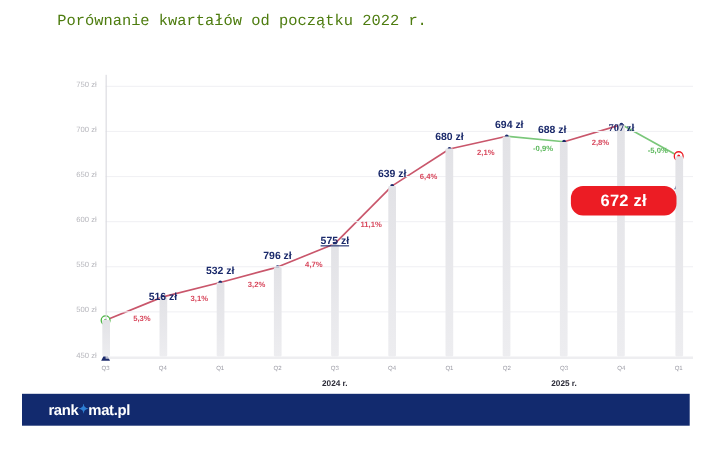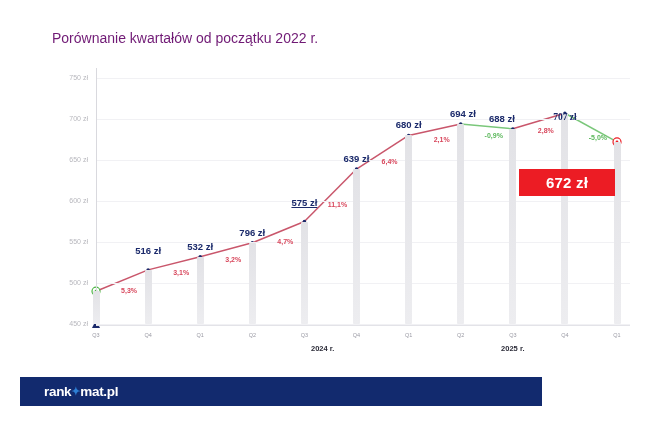--- a/index.html
+++ b/index.html
@@ -12,22 +12,22 @@
   }
   #page{position:absolute;inset:0;background:#fff;}
 
   
   .hdr{position:absolute;left:52px;top:8px;}
   .title{
     font-size:16.5px;font-weight:bold;color:#1b2a6b;
     letter-spacing:-0.1px;line-height:20px;white-space:nowrap;
   }
   .subtitle{
-    font-size:14px;font-weight:normal;color:#701a75;
-    line-height:20px;margin-top:20px;white-space:nowrap;
+    font-size:14px;font-weight:normal;color:#4d7c0f;
+    line-height:20px;margin-top:2px;white-space:nowrap;font-family:Liberation Mono, monospace;
   }
 
   
   #plot{position:absolute;left:0;top:62px;width:647px;height:295px;}
   .ylab{
     position:absolute;font-size:7px;color:#b7b7bd;
     text-align:right;width:40px;white-space:nowrap;
   }
   .gridline{position:absolute;left:96px;width:534px;height:1px;background:#f1f1f4;}
   .axisline{position:absolute;left:96px;top:6px;width:1px;background:#d9d9de;}
@@ -56,31 +56,31 @@
   }
   .plabel{
     position:absolute;font-size:7px;font-weight:bold;
     text-align:center;width:40px;white-space:nowrap;
   }
   .pos{color:#d8475c;}
   .neg{color:#5cb85c;}
 
   
   .callout{
-    position:absolute;border-radius:0;
+    position:absolute;border-radius:11px;
     font-size:15px;font-weight:bold;color:#fff;
     display:flex;align-items:center;justify-content:center;
     white-space:nowrap;letter-spacing:0.2px;text-align:center;
   }
   .callout-green{background:#4cb544;}
   .callout-red{background:#ec1c24;}
 
   
   .footer{
-    position:absolute;left:20px;top:377px;width:522px;height:29px;
+    position:absolute;left:20px;top:358px;width:607px;height:29px;
     background:#122a6e;
   }
   .logo{
     position:absolute;left:24px;top:7px;
     font-size:13.5px;font-weight:bold;color:#ffffff;
     letter-spacing:-0.3px;display:flex;align-items:center;
   }
   .logo .star{color:#2e7fd4;font-size:11px;margin:0 0px;line-height:1;}
 </style>
 </head>
@@ -151,26 +151,26 @@
       <div class="vbar" style="left: 405.1px; top: 73.4px; height: 188.6px;"></div>
       <div class="xlab" style="left: 388.6px; top: 270px;">Q1</div>
       <div class="vbar" style="left: 457.2px; top: 61.92px; height: 200.08px;"></div>
       <div class="xlab" style="left: 440.7px; top: 270px;">Q2</div>
       <div class="vbar" style="left: 509.3px; top: 66.84px; height: 195.16px;"></div>
       <div class="xlab" style="left: 492.8px; top: 270px;">Q3</div>
       <div class="vbar" style="left: 561.4px; top: 51.26px; height: 210.74px;"></div>
       <div class="xlab" style="left: 544.9px; top: 270px;">Q4</div>
       <div class="vbar" style="left: 613.5px; top: 79.96px; height: 182.04px;"></div>
       <div class="xlab" style="left: 597px; top: 270px;">Q1</div>
-      <div class="yearlab" style="left: 274.4px; top: 282px; text-align: right;">2024 r.</div>
+      <div class="yearlab" style="left: 274.4px; top: 282px;">2024 r.</div>
       <div class="yearlab" style="left: 482.8px; top: 282px;">2025 r.</div>
-      <div class="vlabel" style="left: 121.1px; top: 183px;">516 zł</div>
+      <div class="vlabel" style="left: 121.1px; top: 203px;">516 zł</div>
       <div class="vlabel" style="left: 173.2px; top: 178.76px;">532 zł</div>
       <div class="vlabel" style="left: 225.3px; top: 164.82px;">796 zł</div>
-      <div class="vlabel" style="left: 277.4px; top: 135px; text-decoration: underline;">575 zł</div>
+      <div class="vlabel" style="left: 277.4px; top: 152px; text-decoration: underline;">575 zł</div>
       <div class="vlabel" style="left: 329.5px; top: 91.02px;">639 zł</div>
       <div class="vlabel" style="left: 381.6px; top: 57.4px;">680 zł</div>
       <div class="vlabel" style="left: 436px; top: 45.92px;">694 zł</div>
       <div class="vlabel" style="left: 475px; top: 50.84px;">688 zł</div>
       <div class="vlabel" style="left: 537.9px; top: 50px; font-family: Liberation Serif, serif;">707 zł</div>
       <div class="plabel pos" style="left: 109.05px; top: 224.54px;">5,3%</div>
       <div class="plabel pos" style="left: 161.15px; top: 207.32px;">3,1%</div>
       <div class="plabel pos" style="left: 213.25px; top: 193.79px;">3,2%</div>
       <div class="plabel pos" style="left: 265.35px; top: 176.16px;">4,7%</div>
       <div class="plabel pos" style="left: 317.45px; top: 139.26px;">11,1%</div>

